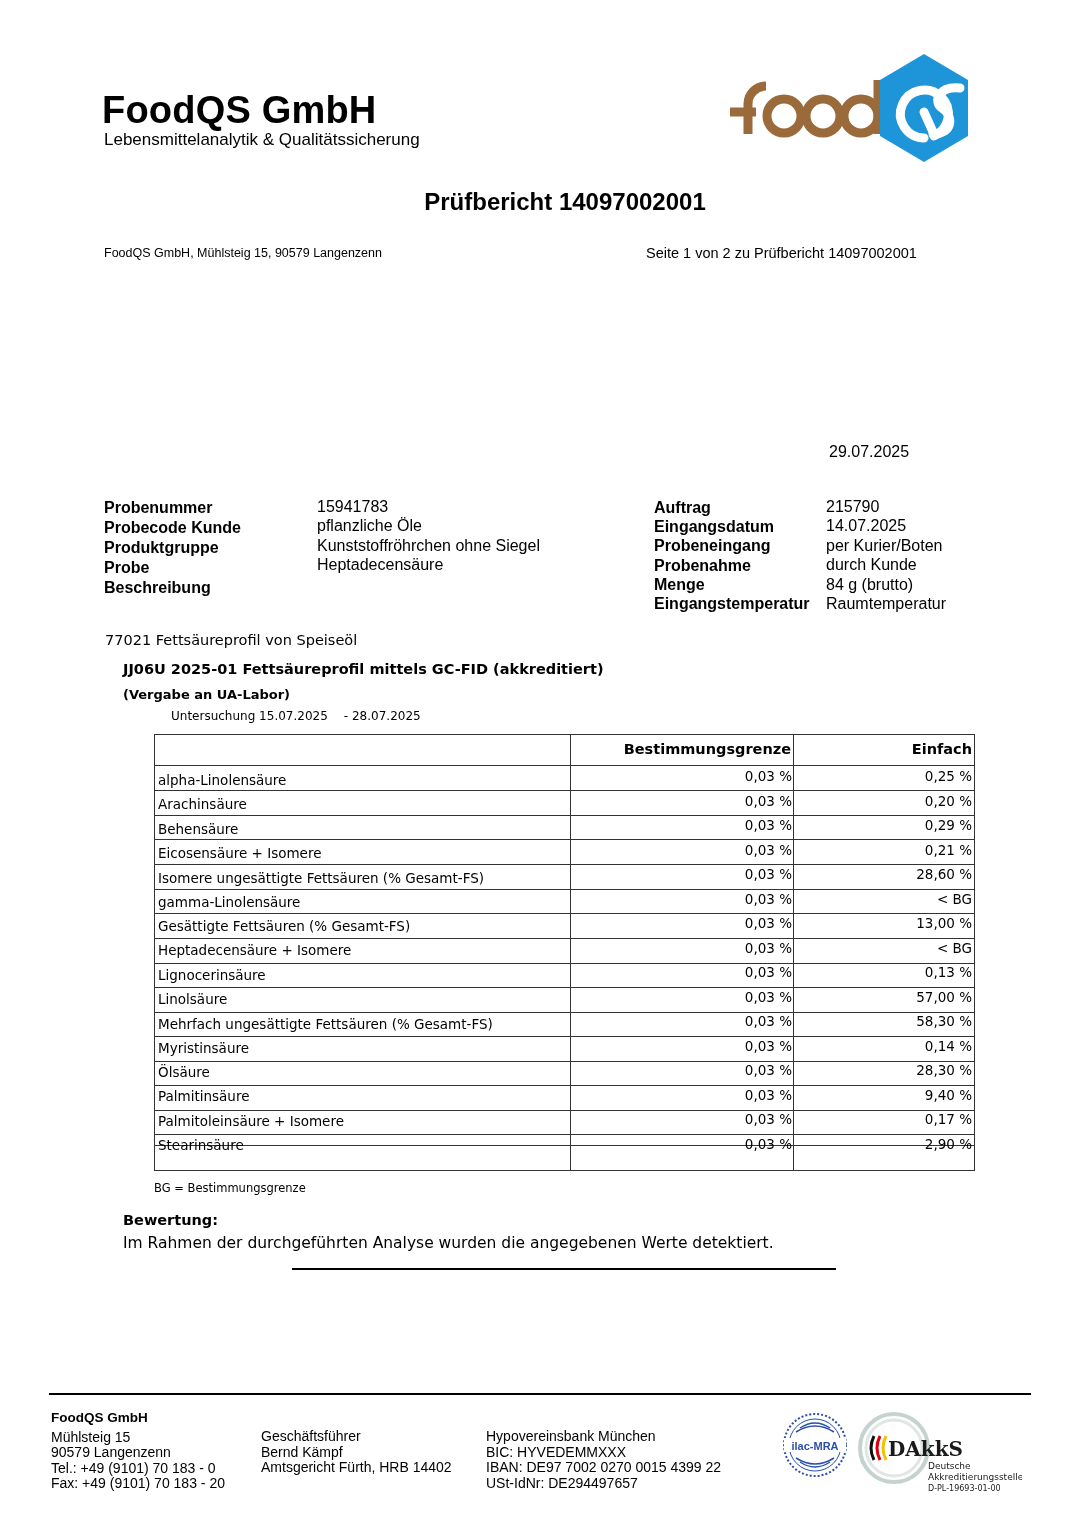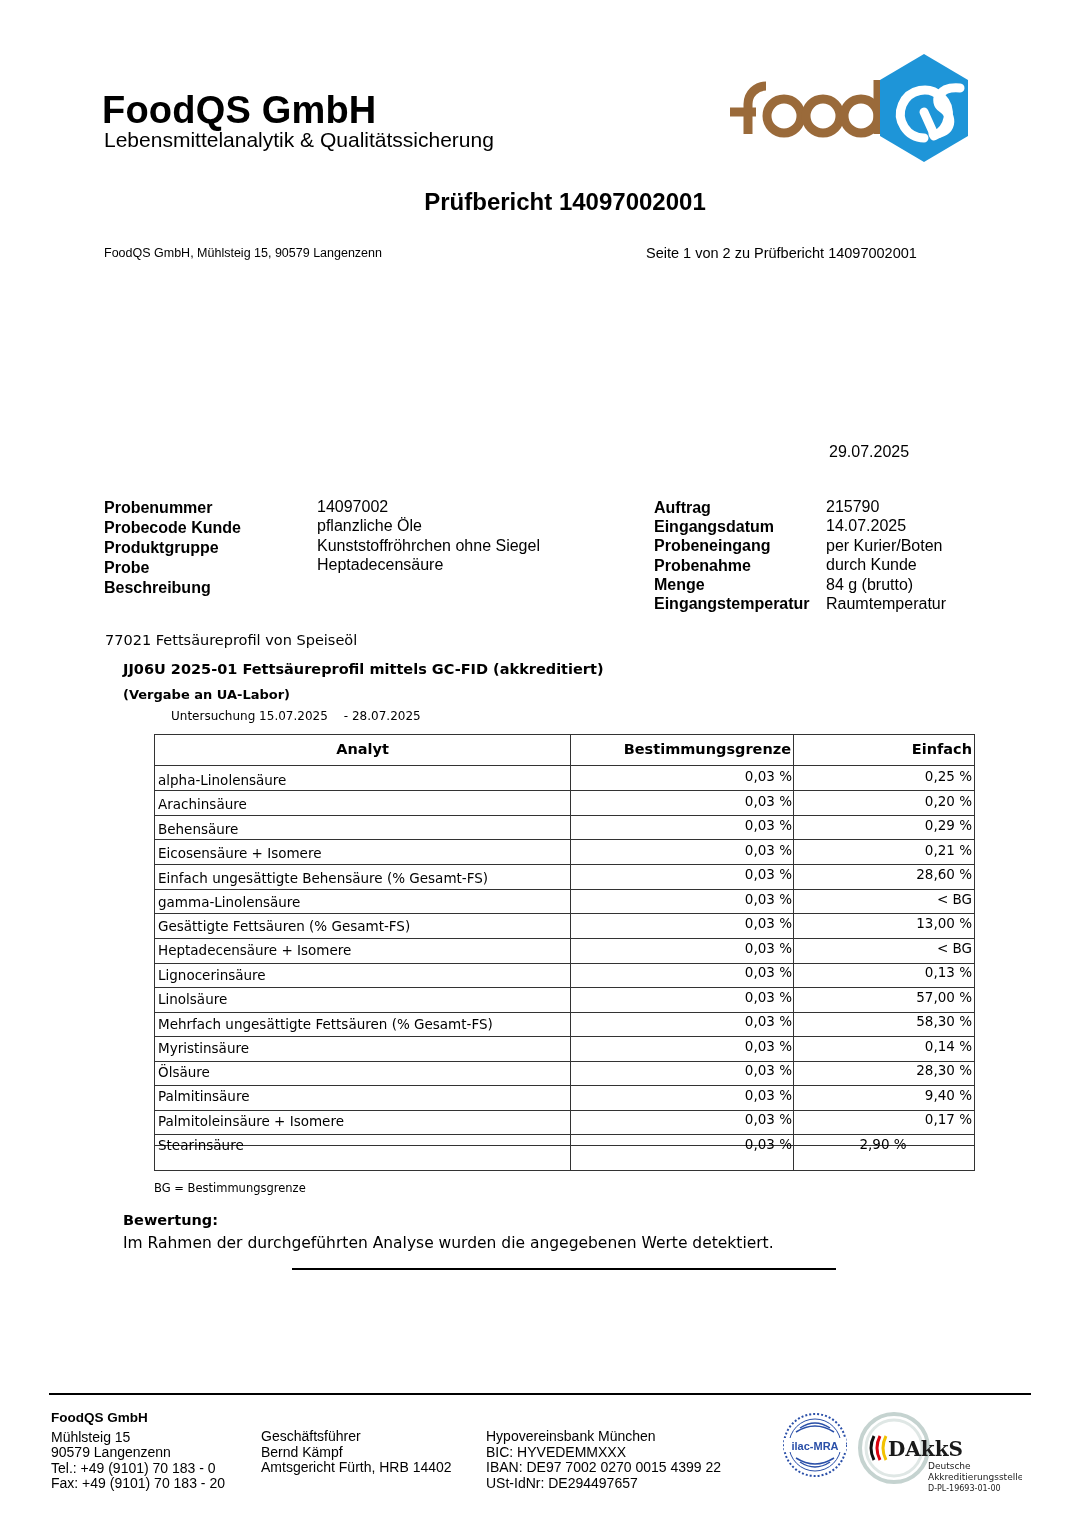--- a/index.html
+++ b/index.html
@@ -3,21 +3,21 @@
   <meta charset="utf-8">
   <style>
     html, body { margin: 0; padding: 0; background: #ffffff; }
     body { width: 1080px; height: 1527px; position: relative; overflow: hidden; color: #000; }
     .abs { position: absolute; }
     .arial { font-family: "Liberation Sans", sans-serif; }
     .cal { font-family: "DejaVu Sans", sans-serif; }
 
     
     .company-name { left: 102px; top: 88px; font-size: 38px; font-weight: bold; line-height: 44px; letter-spacing: 0.2px; }
-    .company-sub { left: 104px; top: 128px; font-size: 21px; line-height: 24px; }
+    .company-sub { left: 104px; top: 128px; font-size: 17px; line-height: 24px; }
     .logo { left: 728px; top: 52px; width: 242px; height: 112px; }
 
     .report-title { left: 0; width: 1130px; top: 188px; text-align: center; font-size: 24px; font-weight: bold; }
     .sender { left: 104px; top: 246px; font-size: 12.5px; }
     .page-info { left: 646px; top: 245px; font-size: 14.5px; }
     .report-date { left: 829px; top: 443px; font-size: 16px; }
 
     
     .info { font-size: 16px; line-height: 19.4px; }
     .info .lbl { font-weight: bold; }
@@ -90,21 +90,21 @@
 <div class="abs arial report-date">29.07.2025</div>
 
 <div class="abs arial info info-left-labels">
   <div class="row lbl">Probenummer</div>
   <div class="row lbl">Probecode Kunde</div>
   <div class="row lbl">Produktgruppe</div>
   <div class="row lbl">Probe</div>
   <div class="row lbl">Beschreibung</div>
 </div>
 <div class="abs arial info info-left-values">
-  <div class="row">14097002</div>
+  <div class="row">15941783</div>
   <div class="row">pflanzliche Öle</div>
   <div class="row">Kunststoffröhrchen ohne Siegel</div>
   <div class="row">Heptadecensäure</div>
   <div class="row"></div>
 </div>
 
 <div class="abs arial info info-right-labels">
   <div class="row lbl">Auftrag</div>
   <div class="row lbl">Eingangsdatum</div>
   <div class="row lbl">Probeneingang</div>
@@ -144,21 +144,20 @@
   <div class="hline" style="top:228px;"></div>
   <div class="hline" style="top:252px;"></div>
   <div class="hline" style="top:277px;"></div>
   <div class="hline" style="top:301px;"></div>
   <div class="hline" style="top:326px;"></div>
   <div class="hline" style="top:350px;"></div>
   <div class="hline" style="top:375px;"></div>
   <div class="hline" style="top:399px;"></div>
   <div class="hline" style="top:410px;"></div>
 
-  <div class="hdr" style="left:0; width:415px; text-align:center;">Analyt</div>
   <div class="hdr" style="left:416px; width:220px; text-align:right;">Bestimmungsgrenze</div>
   <div class="hdr" style="left:639px; width:178px; text-align:right;">Einfach</div>
 
   <div>
     <div class="cell" style="left:3px; top:37px;">alpha-Linolensäure</div>
     <div class="cell num" style="left:416px; width:221px; top:33px;">0,03 %</div>
     <div class="cell num" style="left:639px; width:178px; top:33px;">0,25 %</div>
   </div>
   <div>
     <div class="cell" style="left:3px; top:61px;">Arachinsäure</div>
@@ -169,21 +168,21 @@
     <div class="cell" style="left:3px; top:86px;">Behensäure</div>
     <div class="cell num" style="left:416px; width:221px; top:82px;">0,03 %</div>
     <div class="cell num" style="left:639px; width:178px; top:82px;">0,29 %</div>
   </div>
   <div>
     <div class="cell" style="left:3px; top:110px;">Eicosensäure + Isomere</div>
     <div class="cell num" style="left:416px; width:221px; top:107px;">0,03 %</div>
     <div class="cell num" style="left:639px; width:178px; top:107px;">0,21 %</div>
   </div>
   <div>
-    <div class="cell" style="left:3px; top:135px;">Einfach ungesättigte Behensäure (% Gesamt-FS)</div>
+    <div class="cell" style="left:3px; top:135px;">Isomere ungesättigte Fettsäuren (% Gesamt-FS)</div>
     <div class="cell num" style="left:416px; width:221px; top:131px;">0,03 %</div>
     <div class="cell num" style="left:639px; width:178px; top:131px;">28,60 %</div>
   </div>
   <div>
     <div class="cell" style="left:3px; top:159px;">gamma-Linolensäure</div>
     <div class="cell num" style="left:416px; width:221px; top:156px;">0,03 %</div>
     <div class="cell num" style="left:639px; width:178px; top:156px;">&lt; BG</div>
   </div>
   <div>
     <div class="cell" style="left:3px; top:183px;">Gesättigte Fettsäuren (% Gesamt-FS)</div>
@@ -226,21 +225,21 @@
     <div class="cell num" style="left:639px; width:178px; top:352px;">9,40 %</div>
   </div>
   <div>
     <div class="cell" style="left:3px; top:378px;">Palmitoleinsäure + Isomere</div>
     <div class="cell num" style="left:416px; width:221px; top:376px;">0,03 %</div>
     <div class="cell num" style="left:639px; width:178px; top:376px;">0,17 %</div>
   </div>
   <div>
     <div class="cell" style="left:3px; top:402px;">Stearinsäure</div>
     <div class="cell num" style="left:416px; width:221px; top:401px;">0,03 %</div>
-    <div class="cell num" style="left:639px; width:178px; top:401px;text-align:center;">2,90 %</div>
+    <div class="cell num" style="left:639px; width:178px; top:401px;">2,90 %</div>
   </div>
 </div>
 
 <div class="abs cal legend-note">BG = Bestimmungsgrenze</div>
 
 <div class="abs cal eval-label">Bewertung:</div>
 <div class="abs cal eval-text">Im Rahmen der durchgeführten Analyse wurden die angegebenen Werte detektiert.</div>
 <div class="abs eval-rule"></div>
 
 <div class="abs footer-rule"></div>

